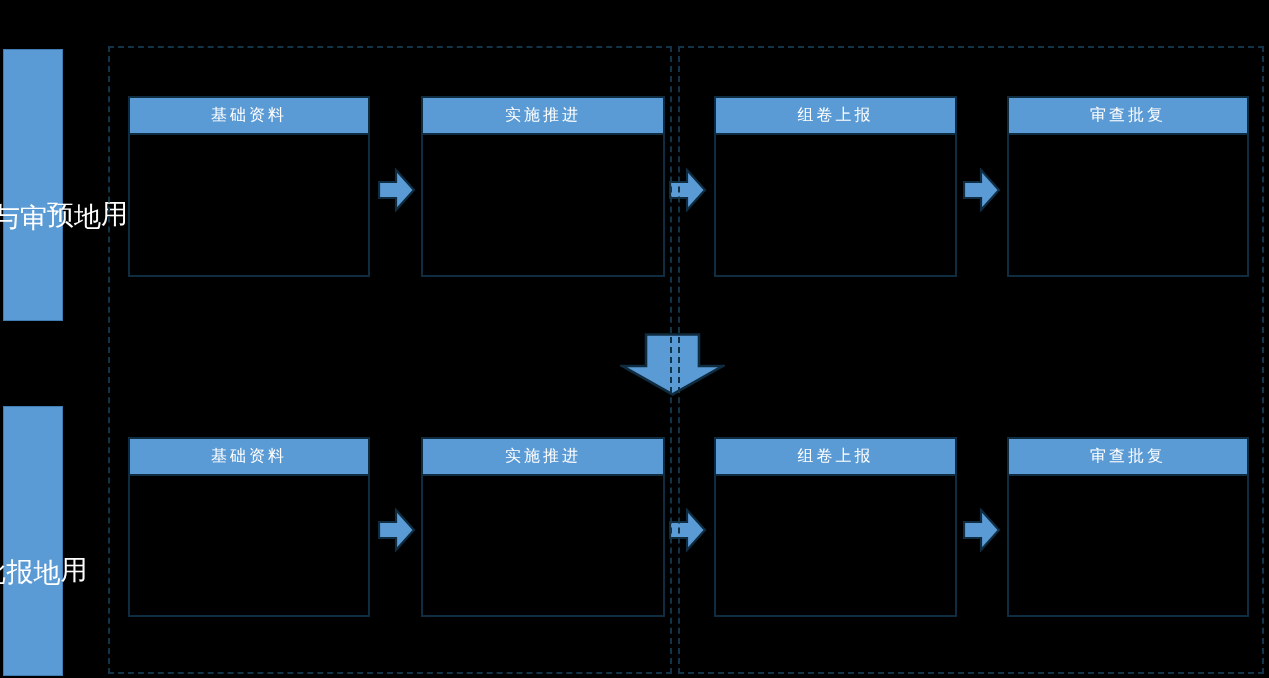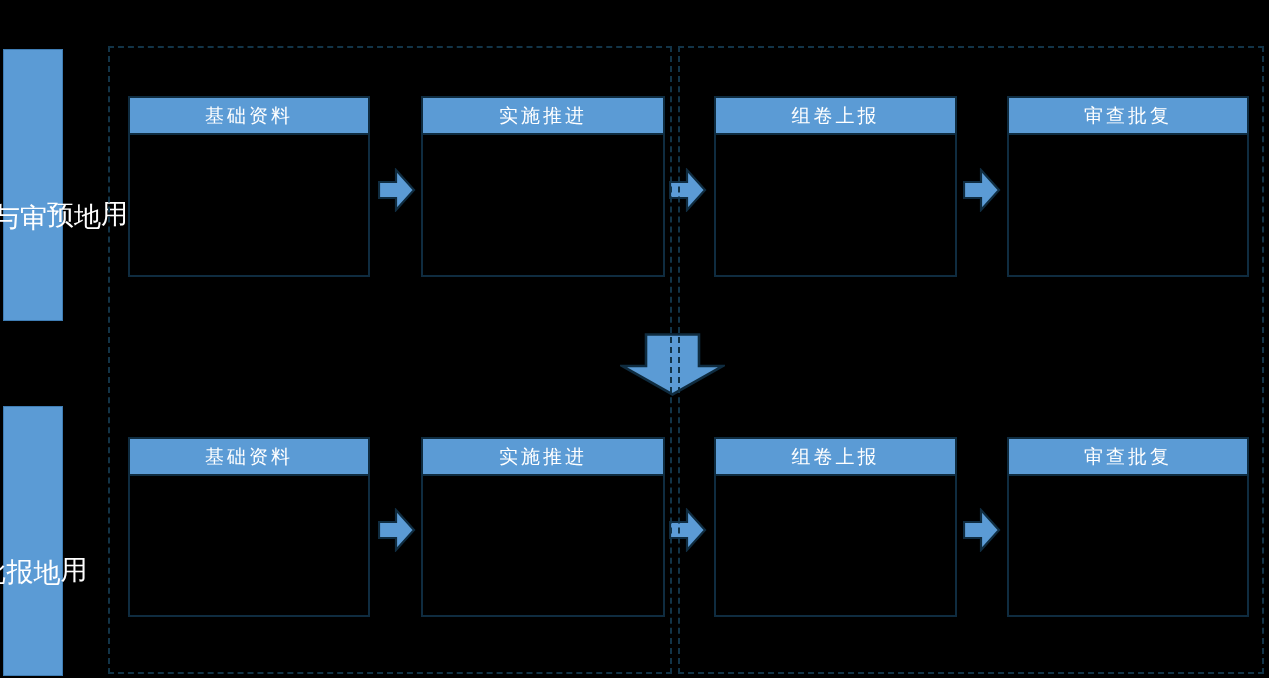--- a/index.html
+++ b/index.html
@@ -55,21 +55,21 @@
     z-index: 3;
     display: flex;
     flex-direction: column;
   }
   .flow-header {
     height: 35px;
     flex: 0 0 35px;
     background: #5b9bd5;
     border-bottom: 2px solid #0f2c40;
     color: #ffffff;
-    font-size: 19px;
+    font-size: 16px;
     letter-spacing: 3px;
     display: flex;
     align-items: center;
     justify-content: center;
   }
   .flow-body {
     flex: 1 1 auto;
     background: #000000;
   }
   

